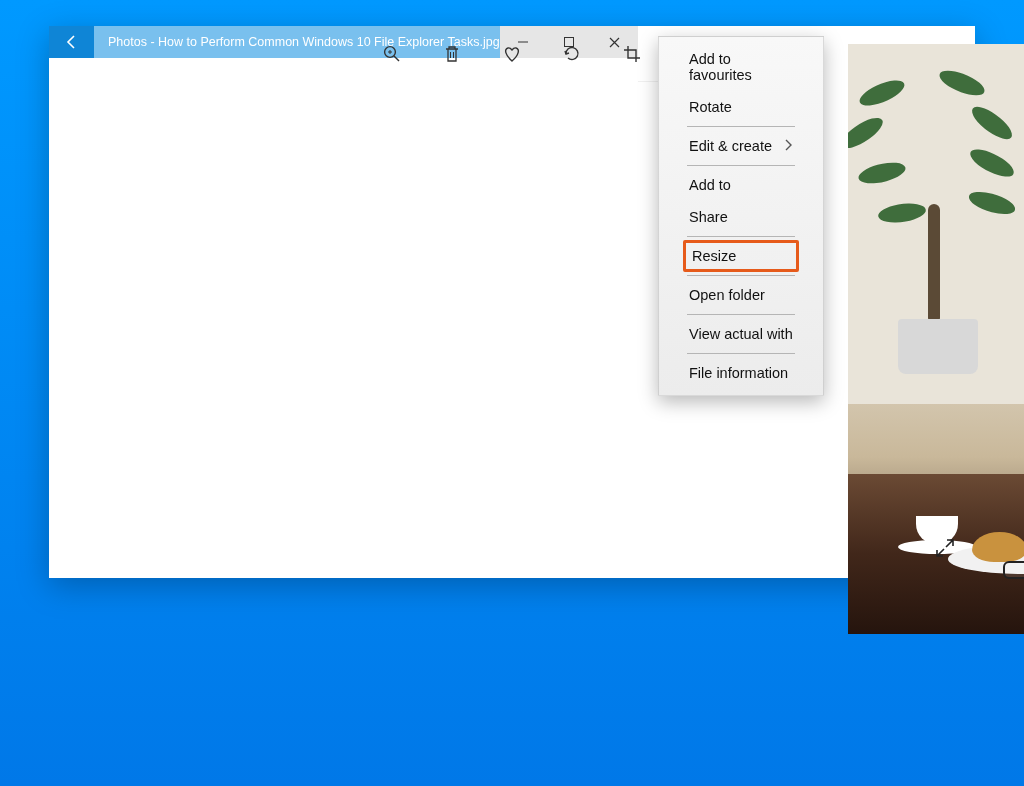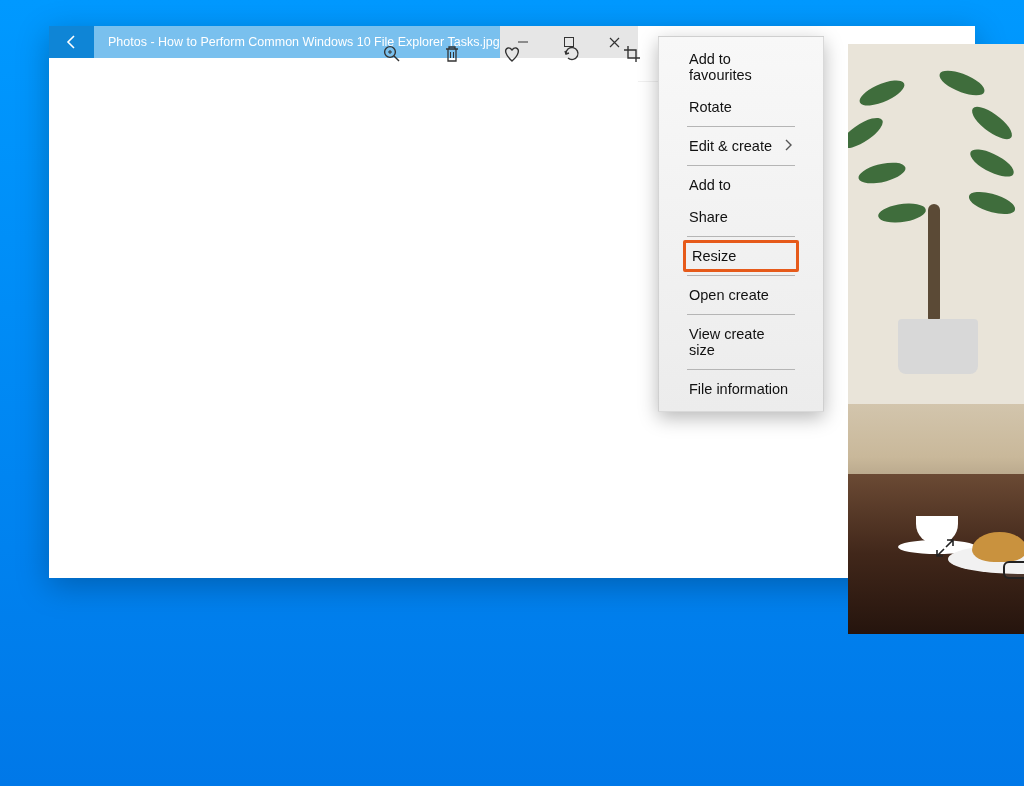--- a/index.html
+++ b/index.html
@@ -365,23 +365,23 @@
     </div>
     <div class="menu-item">
       <span>Share</span>
     </div>
     <div class="menu-divider"></div>
     <div class="menu-item highlight-box">
       <span>Resize</span>
     </div>
     <div class="menu-divider"></div>
     <div class="menu-item">
-      <span>Open create</span>
-    </div>
-    <div class="menu-divider"></div>
-    <div class="menu-item">
-      <span>View create size</span>
+      <span>Open folder</span>
+    </div>
+    <div class="menu-divider"></div>
+    <div class="menu-item">
+      <span>View actual with</span>
     </div>
     <div class="menu-divider"></div>
     <div class="menu-item">
       <span>File information</span>
     </div>
   </div>
 
 </body></html>

